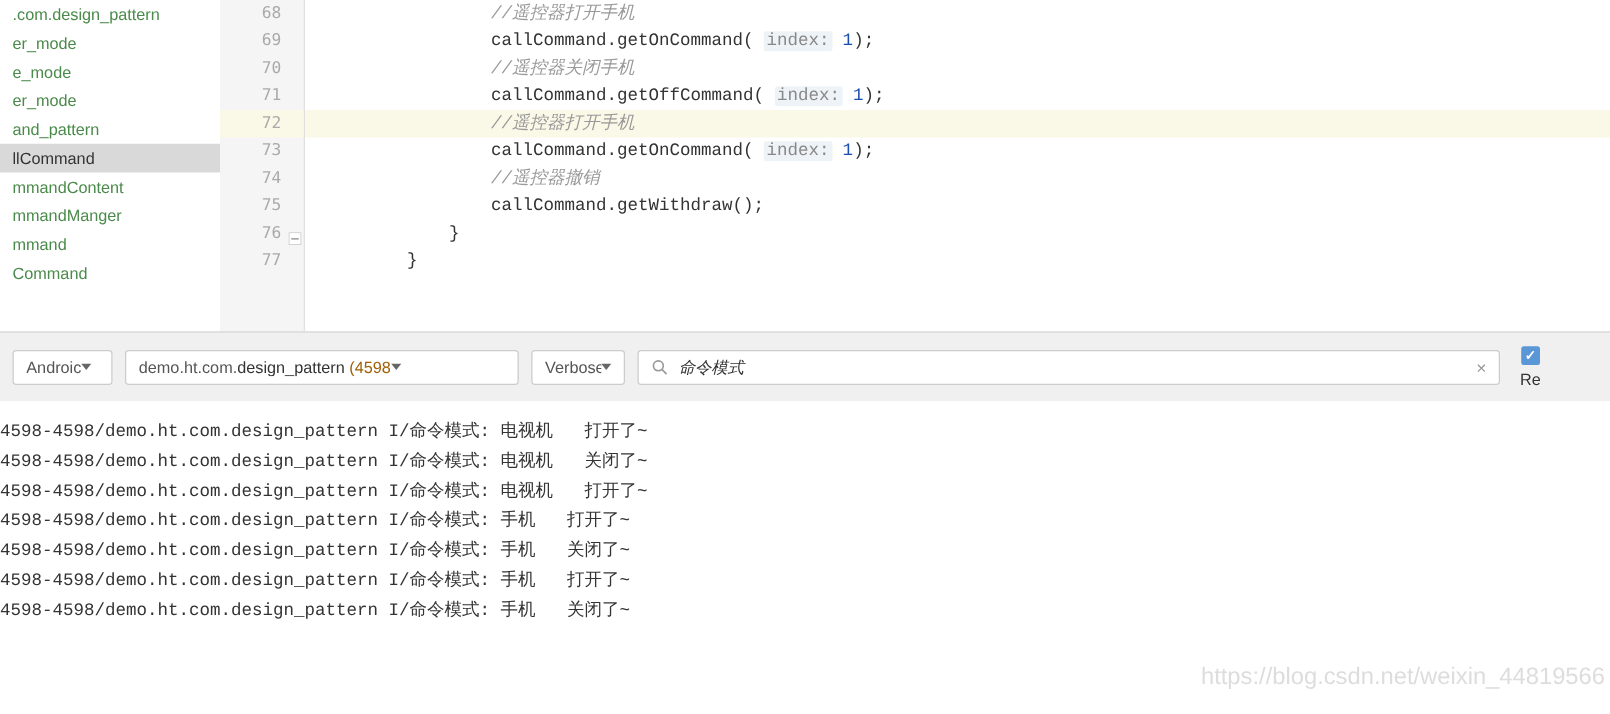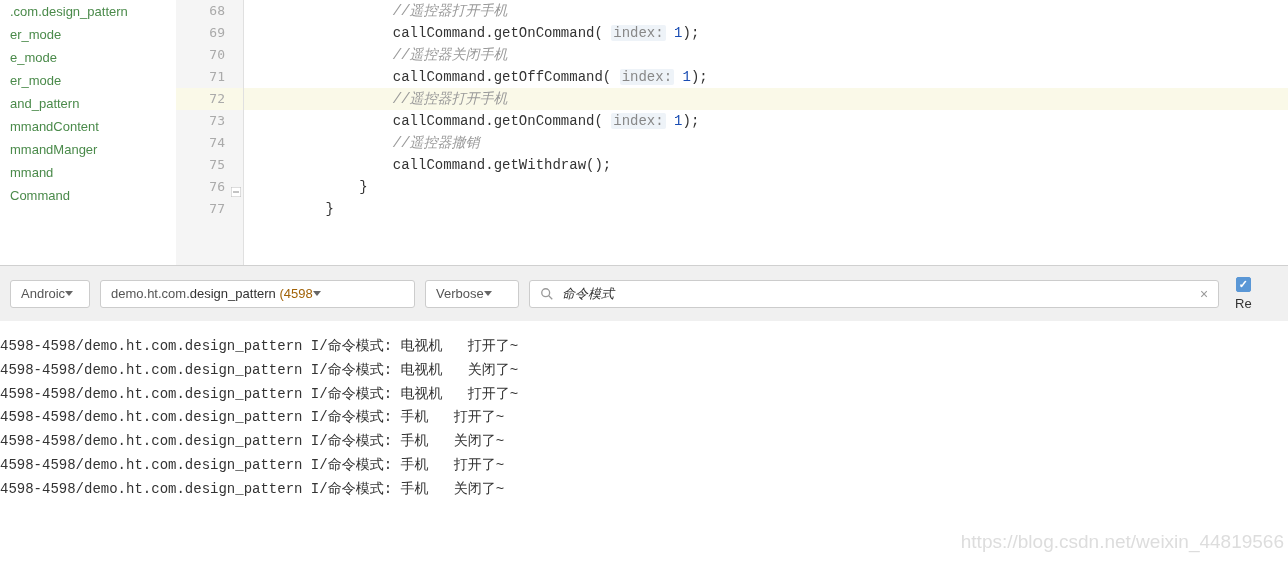--- a/index.html
+++ b/index.html
@@ -40,20 +40,21 @@
 </head>
 <body>
 
 <div class="top-area">
   <div class="sidebar" id="sidebar">
       <div class="sidebar-item">.com.design_pattern</div>
       <div class="sidebar-item">er_mode</div>
       <div class="sidebar-item">e_mode</div>
       <div class="sidebar-item">er_mode</div>
       <div class="sidebar-item">and_pattern</div>
+      <div class="sidebar-item selected">llCommand</div>
       <div class="sidebar-item">mmandContent</div>
       <div class="sidebar-item">mmandManger</div>
       <div class="sidebar-item">mmand</div>
       <div class="sidebar-item">Command</div>
     </div>
   <div class="gutter" id="gutter">
       <div class="gutter-line">68</div>
       <div class="gutter-line">69</div>
       <div class="gutter-line">70</div>
       <div class="gutter-line">71</div>
@@ -87,21 +88,21 @@
   <div class="dropdown" style="width:80px;">
     <span class="dropdown-text">Androic</span>
     <span class="caret-down"></span>
   </div>
   <div class="dropdown" style="width:315px;">
     <span class="dropdown-text">
       <span>demo.ht.com.</span><span class="bold">design_pattern</span><span class="dropdown-label-weak"> (4598</span>
     </span>
     <span class="caret-down"></span>
   </div>
-  <div class="dropdown" style="width:94px;">
+  <div class="dropdown" style="width:75px;">
     <span class="dropdown-text">Verbose</span>
     <span class="caret-down"></span>
   </div>
   <div class="search-box">
     <svg class="search-icon" viewBox="0 0 16 16">
         <circle cx="6.5" cy="6.5" r="4.5" fill="none" stroke="#999" stroke-width="1.5"></circle>
         <line x1="10" y1="10" x2="14" y2="14" stroke="#999" stroke-width="1.5"></line>
       </svg>
     <span class="search-input-text">命令模式</span>
     <span class="clear-btn">×</span>

